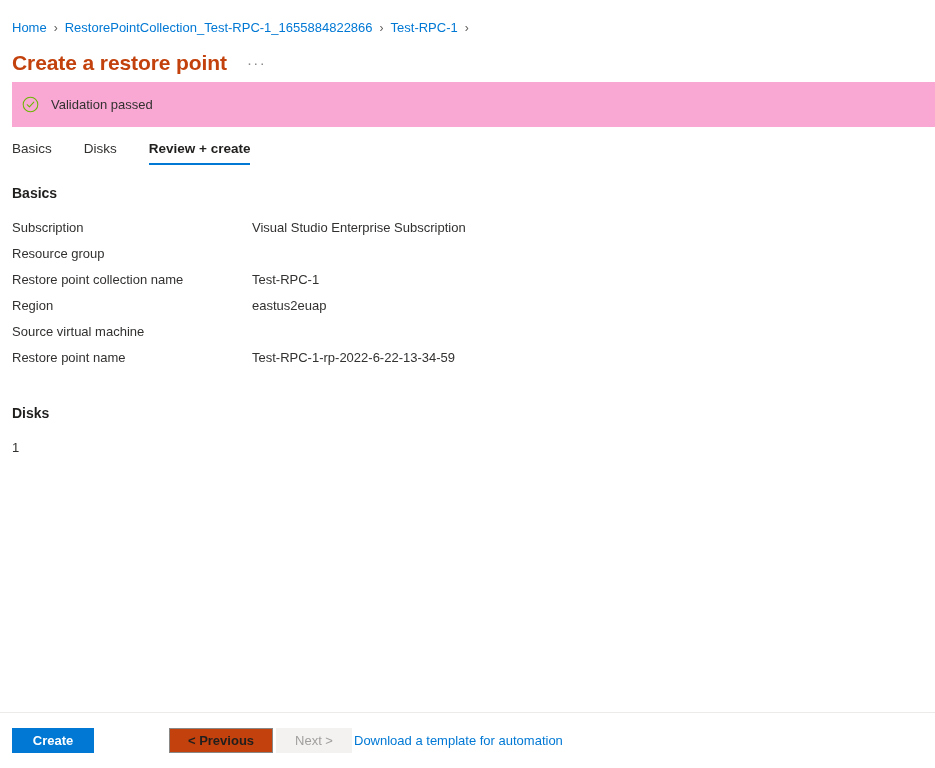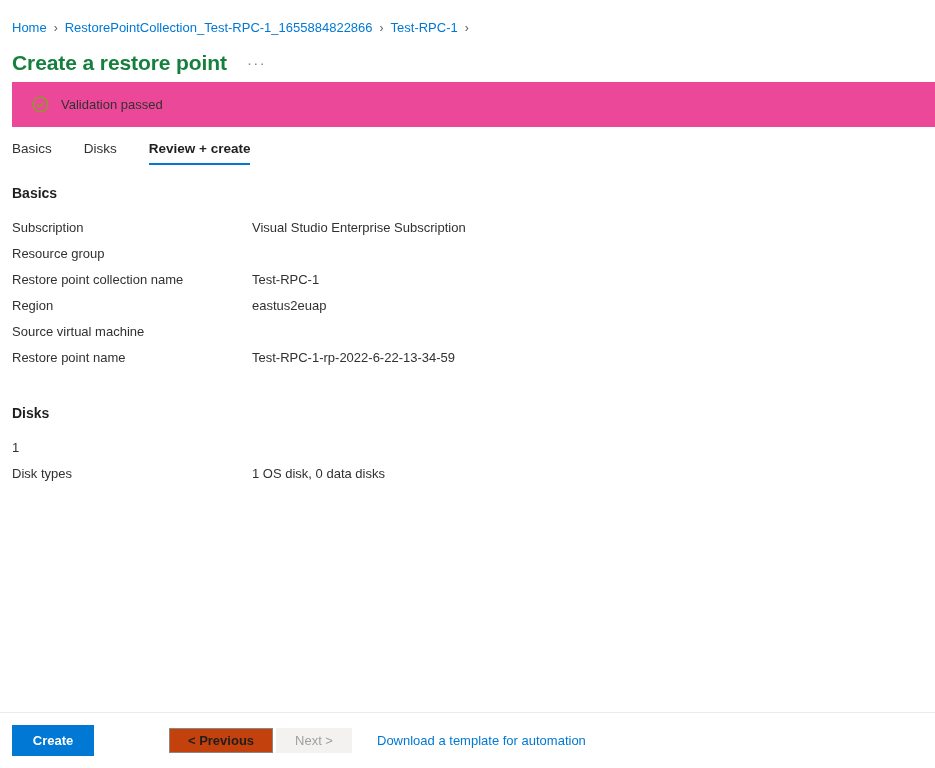--- a/index.html
+++ b/index.html
@@ -40,21 +40,21 @@
   
   .title-row {
     display: flex;
     align-items: center;
     padding: 8px 0 0 12px;
     height: 34px;
   }
   .page-title {
     font-size: 21px;
     font-weight: bold;
-    color: #15803d;
+    color: #c2410c;
     letter-spacing: -0.1px;
     line-height: 28px;
   }
   .ellipsis-btn {
     margin-left: 18px;
     color: #8a8886;
     font-size: 15px;
     letter-spacing: 1.5px;
     cursor: pointer;
     line-height: 10px;
@@ -62,24 +62,24 @@
     user-select: none;
   }
 
   
   .banner {
     position: absolute;
     left: 12px;
     top: 82px;
     right: 0;
     height: 45px;
-    background: #ec4899;
-    display: flex;
-    align-items: center;
-    padding-left: 20px;
+    background: #f9a8d4;
+    display: flex;
+    align-items: center;
+    padding-left: 10px;
     box-sizing: border-box;
   }
   .banner-icon {
     width: 17px;
     height: 17px;
     flex: 0 0 17px;
     margin-right: 12px;
     display: block;
   }
   .banner-text {
@@ -180,21 +180,21 @@
     border: none;
     cursor: pointer;
     box-sizing: border-box;
     line-height: 16px;
   }
   .btn-create {
     background: #0078d4;
     color: #ffffff;
     font-weight: bold;
     width: 82px;
-    height: 31px;
+    height: 25px;
     margin-left: 12px;
   }
   .btn-prev {
     background: #c2410c;
     color: #201f1e;
     border: 1px solid #8a8886;
     font-weight: bold;
     width: 104px;
     height: 25px;
     margin-left: 75px;
@@ -203,21 +203,21 @@
     background: #f3f2f1;
     color: #a19f9d;
     width: 76px;
     height: 25px;
     margin-left: 3px;
     cursor: default;
   }
   .footer-link {
     color: #0078d4;
     font-size: 13px;
-    margin-left: 25px;
+    margin-left: 2px;
     cursor: pointer;
     text-decoration: none;
     line-height: 18px;
   }
 </style>
 </head>
 <body>
 
 <div class="breadcrumb">
   <span class="crumb-link">Home</span>
@@ -275,24 +275,20 @@
       <span class="kv-key">Restore point name</span>
       <span class="kv-val">Test-RPC-1-rp-2022-6-22-13-34-59</span>
     </div>
   </div>
 
   <div class="section-head">Disks</div>
   <div class="kv-list">
     <div class="kv-row">
       <span class="kv-val">1</span>
     </div>
-    <div class="kv-row">
-      <span class="kv-key">Disk types</span>
-      <span class="kv-val">1 OS disk, 0 data disks</span>
-    </div>
   </div>
 
 </div>
 
 <div class="footer-divider"></div>
 <div class="footer">
   <button class="btn btn-create">Create</button>
   <button class="btn btn-prev">&lt; Previous</button>
   <button class="btn btn-next" disabled="">Next &gt;</button>
   <a class="footer-link">Download a template for automation</a>

